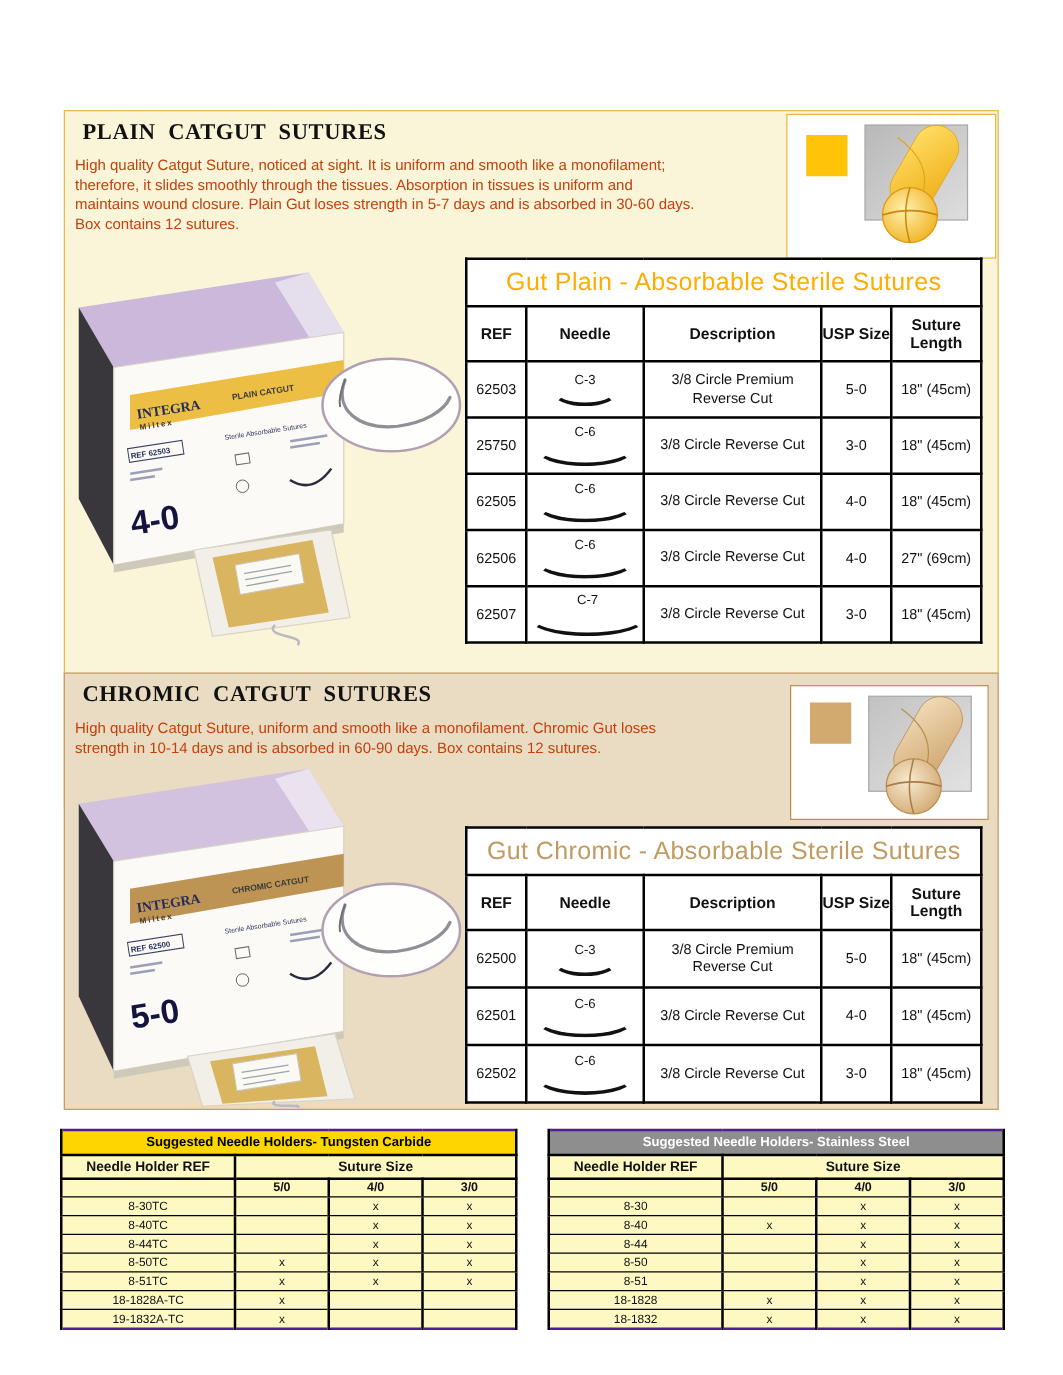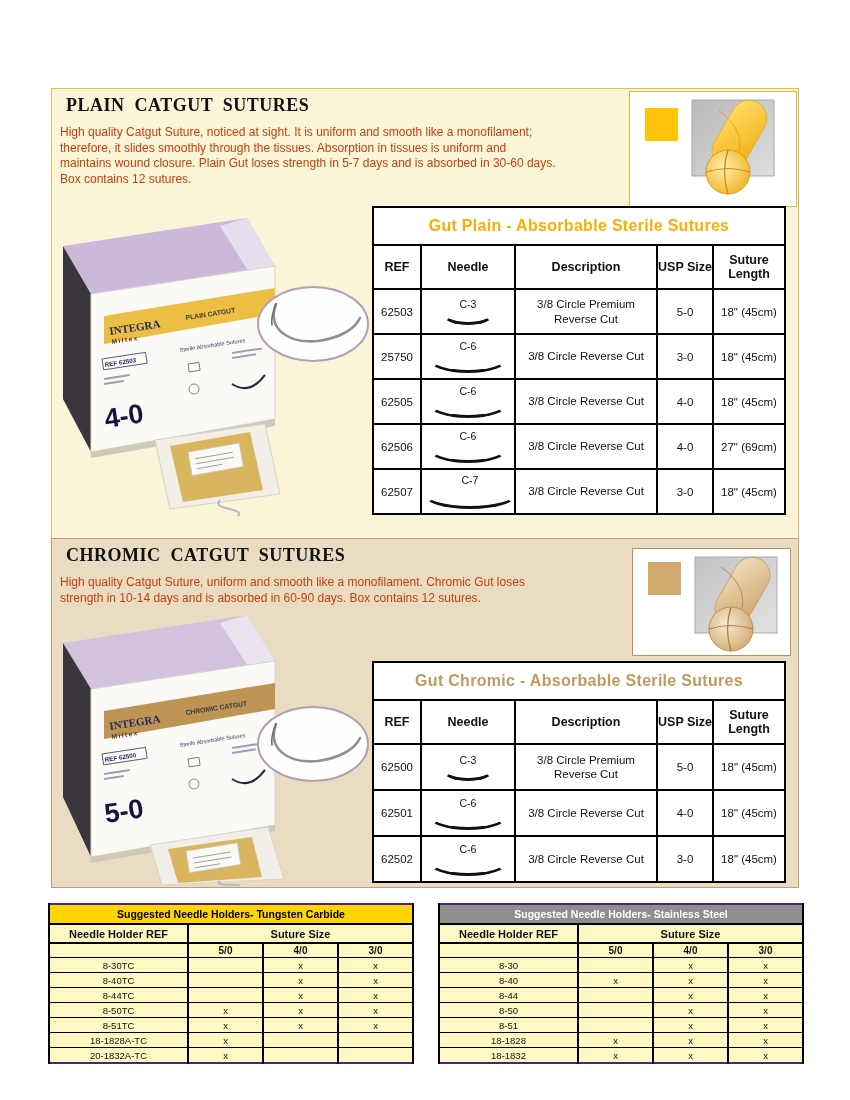--- a/index.html
+++ b/index.html
@@ -24,21 +24,21 @@
   .photo{position:absolute;z-index:1;}
   #plain .photo{left:8px;top:105px;width:360px;height:326px;}
   #chromic .photo{left:8px;top:58px;width:360px;height:290px;}
   
   .ptable{position:absolute;z-index:2;border-collapse:collapse;table-layout:fixed;background:#fff;
           border:2px solid #000;}
   #plain .ptable{left:320px;top:117px;width:412px;}
   #chromic .ptable{left:320px;top:122px;width:412px;}
   .ptable td,.ptable th{border:2px solid #000;text-align:center;vertical-align:middle;
           font-size:11.5px;color:#111;padding:0;}
-  .ptable .title-cell{font-size:16px;font-weight:bold;height:36px;letter-spacing:.3px;}
+  .ptable .title-cell{font-size:20px;font-weight:normal;height:36px;letter-spacing:.3px;}
   #plain .title-cell{color:#FFAC00;}
   #chromic .title-cell{color:#C19A5F;margin-top:47px;}
   .ptable th{font-size:12.5px;font-weight:bold;height:42px;line-height:1.15;}
   .ptable .drow td{height:43px;}
   #chromic .ptable .drow td{height:44px;}
   .desc-cell{line-height:1.25;padding:0 8px;}
   
   .needle{position:relative;display:inline-block;}
   .nlabel{position:relative;z-index:2;font-size:10.5px;color:#111;}
   .arc{border:3px solid transparent;border-bottom-color:#111;border-radius:50%;margin-top:-8px;}
@@ -354,21 +354,21 @@
           <td>x</td>
           <td>x</td>
         </tr>
     <tr>
           <td>18-1828A-TC</td>
           <td>x</td>
           <td></td>
           <td></td>
         </tr>
     <tr>
-          <td>20-1832A-TC</td>
+          <td>19-1832A-TC</td>
           <td>x</td>
           <td></td>
           <td></td>
         </tr>
   </tbody>
     </table>
 
   <table class="htable ss">
     <colgroup>
         <col class="hc0">

